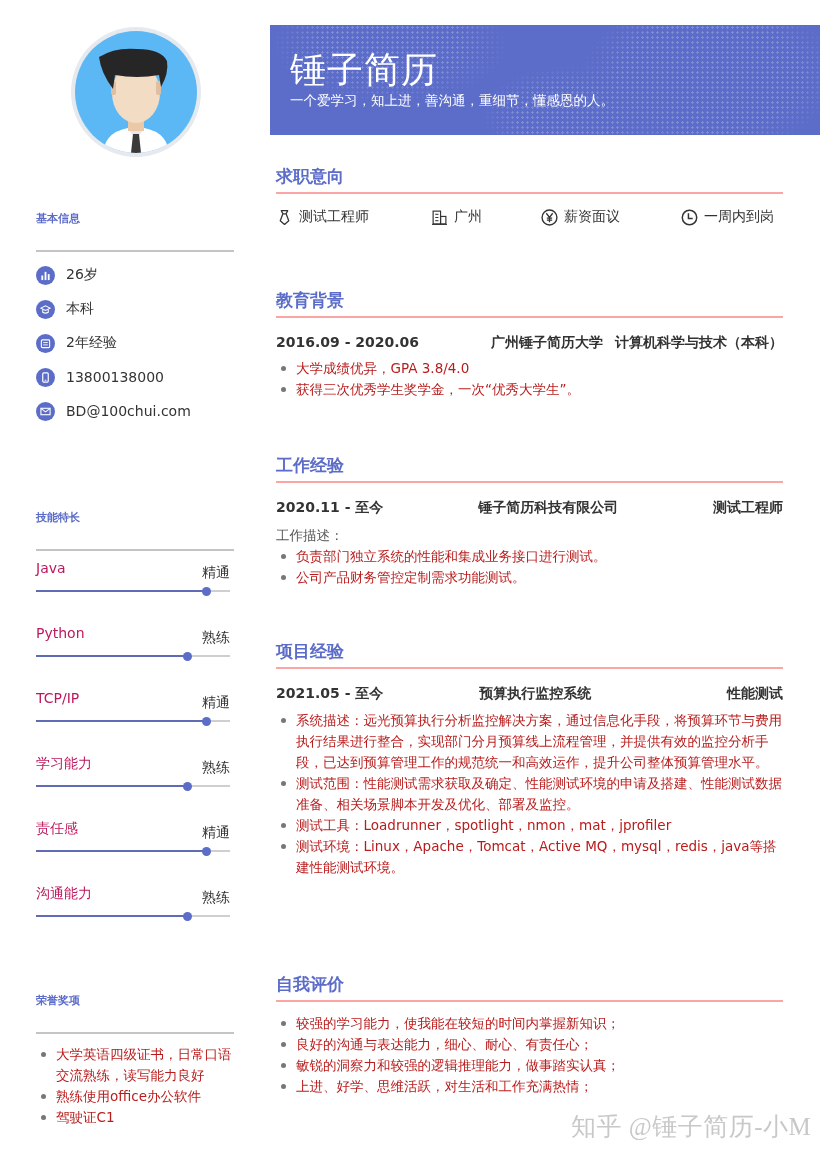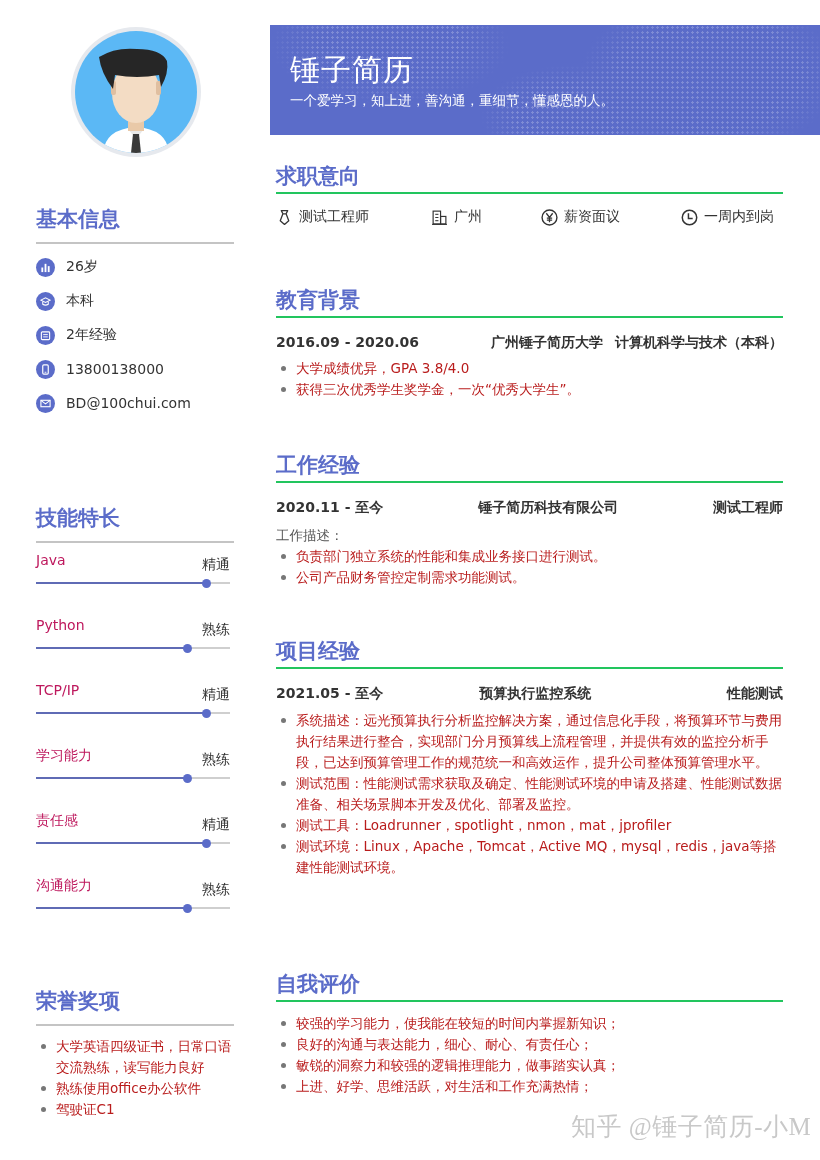--- a/index.html
+++ b/index.html
@@ -9,21 +9,21 @@
   
   .avatar {
     position: absolute; left: 71px; top: 27px; width: 130px; height: 130px;
     border-radius: 50%; background: #e6e9ee; padding: 4px;
   }
   .avatar-inner {
     width: 100%; height: 100%; border-radius: 50%; background: #5bb8f5; overflow: hidden; position: relative;
   }
   .left-col { position: absolute; left: 36px; width: 198px; }
   .sec-title-l {
-    font-size: 21px; font-weight: bold; color: #5b6cc9; padding-bottom: 12px;
+    font-size: 11px; font-weight: bold; color: #5b6cc9; padding-bottom: 20px;
     border-bottom: 2px solid #c4c4c4; line-height: 22px;
   }
   .info-list { margin-top: 6px; }
   .info-item { display: flex; align-items: center; height: 34px; font-size: 14px; color: #333; }
   .info-icon {
     width: 19px; height: 19px; border-radius: 50%; background: #5b6cc9;
     display: flex; align-items: center; justify-content: center; margin-right: 11px; flex-shrink: 0;
   }
   .info-icon svg { width: 11px; height: 11px; }
 
@@ -49,28 +49,28 @@
     position: absolute; inset: 0;
     background-image: radial-gradient(circle, rgba(255,255,255,0.22) 1.1px, transparent 1.3px);
     background-size: 5px 5px;
     -webkit-mask-image: radial-gradient(ellipse 120px 60px at 120px 20px, #000 60%, transparent 100%),
                         radial-gradient(ellipse 130px 80px at 440px 50px, #000 70%, transparent 100%),
                         radial-gradient(ellipse 90px 50px at 300px 90px, #000 60%, transparent 100%);
     mask-image: radial-gradient(ellipse 120px 60px at 120px 20px, #000 60%, transparent 100%),
                 radial-gradient(ellipse 130px 80px at 440px 50px, #000 70%, transparent 100%),
                 radial-gradient(ellipse 90px 50px at 300px 90px, #000 60%, transparent 100%);
   }
-  .banner-title { position: absolute; left: 20px; top: 27px; font-size: 30px; color: #ffffff; letter-spacing: 1px; line-height: 36px; }
+  .banner-title { position: absolute; left: 20px; top: 27px; font-size: 36px; color: #ffffff; letter-spacing: 1px; line-height: 36px; }
   .banner-sub { position: absolute; left: 20px; top: 66px; font-size: 13.5px; color: #ffffff; line-height: 18px; }
 
   
   .right-col { position: absolute; left: 276px; width: 507px; }
   .sec-title-r {
-    font-size: 21px; font-weight: bold; color: #5b6cc9; padding-bottom: 5px;
-    border-bottom: 2px solid #22c55e; line-height: 22px;
+    font-size: 17px; font-weight: bold; color: #5b6cc9; padding-bottom: 5px;
+    border-bottom: 2px solid #fca5a5; line-height: 22px;
   }
   .intent-row { display: flex; margin-top: 14px; font-size: 14px; color: #333; }
   .intent-item { display: flex; align-items: center; }
   .intent-item svg { width: 17px; height: 17px; margin-right: 6px; }
 
   .row-head { display: flex; justify-content: space-between; align-items: center; font-weight: bold; font-size: 14px; color: #333; margin-top: 14px; line-height: 20px; }
   .row-head .mid { flex: 1; text-align: center; }
   .plain { font-size: 13.5px; color: #555; line-height: 21px; }
 
   .watermark {

